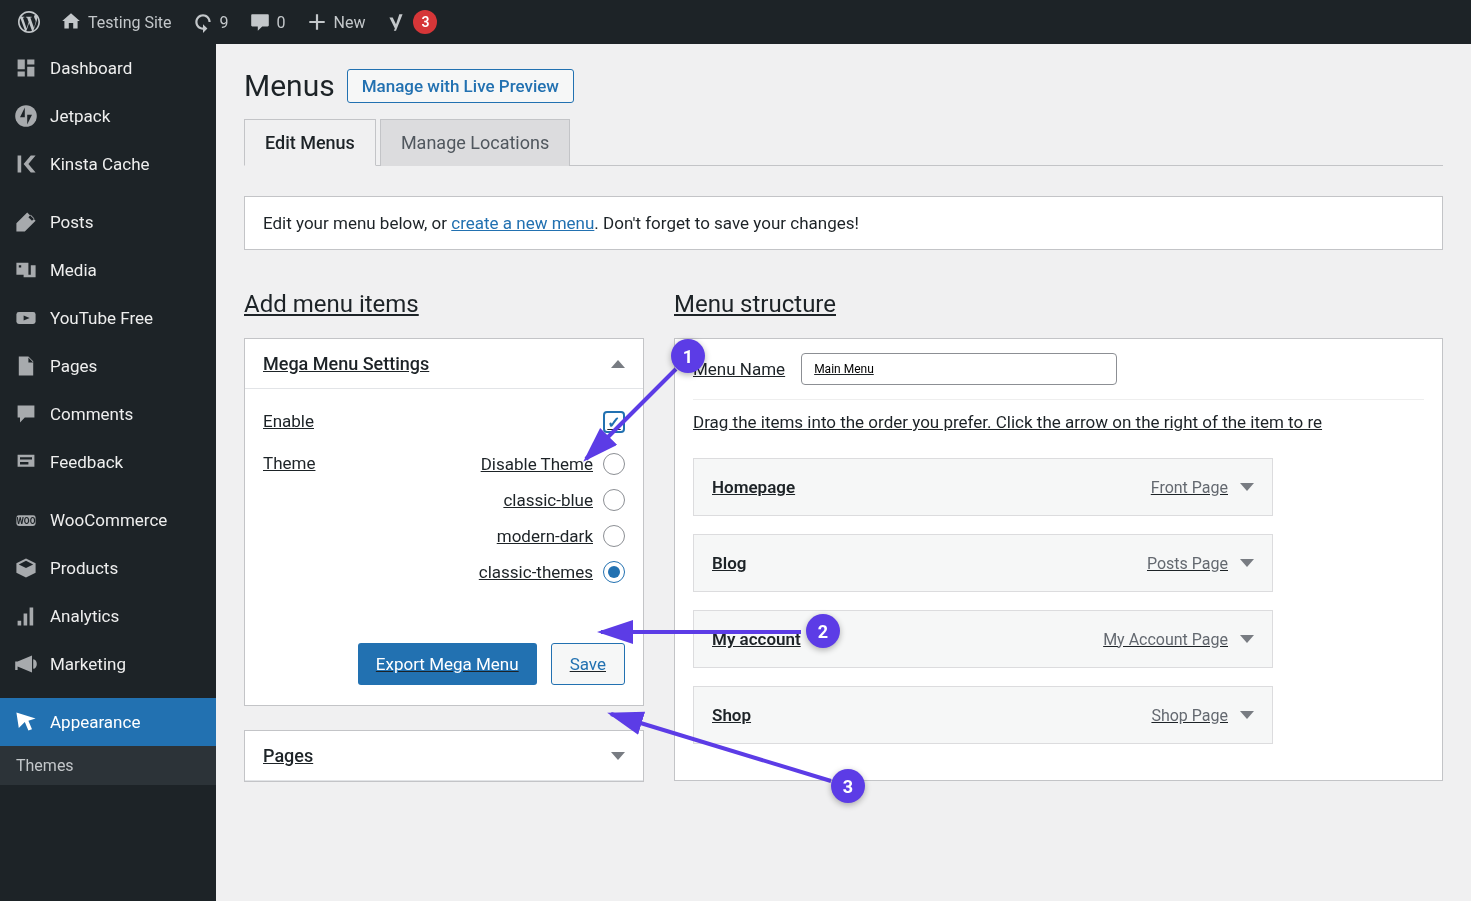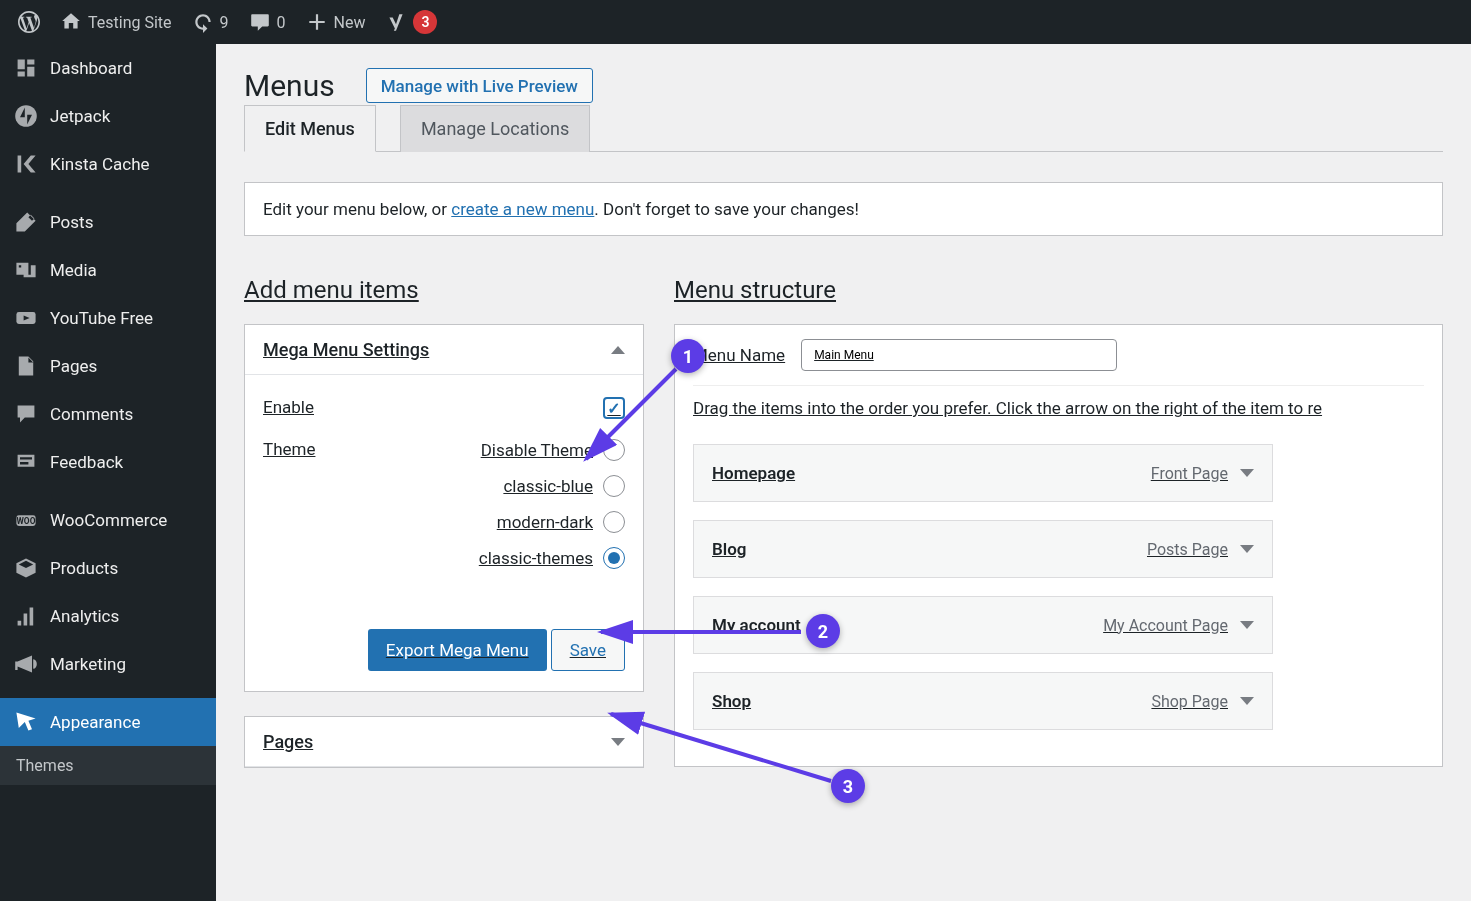--- a/index.html
+++ b/index.html
@@ -17,25 +17,25 @@
   .sidebar .menu-item { display: flex; align-items: center; padding: 12px 14px; gap: 12px; cursor: pointer; font-size: 17px; color: #eee; }
   .sidebar .menu-item svg, .sidebar .menu-item .dashicon { width: 24px; height: 24px; fill: #a7aaad; flex-shrink: 0; }
   .sidebar .menu-item.current { background: #2271b1; color: #fff; position: relative; }
   .sidebar .menu-item.current svg { fill: #fff; }
   .sidebar .menu-item.current::after { content: ''; position: absolute; right: -10px; top: 50%; transform: translateY(-50%); border: 10px solid transparent; border-right-color: #f0f0f1; }
   .sidebar .sub-item { padding: 10px 16px; color: #c3c7ca; background: #2c3338; font-size: 16px; cursor: pointer; }
   .sidebar .sep { margin-top: 10px; }
 
   
   .content { flex: 1; padding: 24px 28px; overflow: auto; }
-  .page-header { display: flex; gap: 31px; margin-bottom: 2px; }
+  .page-header { display: flex; align-items: center; gap: 12px; margin-bottom: 16px; }
   .page-header h1 { font-size: 30px; font-weight: 400; }
   .btn-outline { border: 1px solid #2271b1; color: #2271b1; background: #f6f7f7; padding: 6px 14px; font-size: 17px; border-radius: 3px; cursor: pointer; font-weight: 500; }
 
-  .tabs { border-bottom: 1px solid #c3c4c7; display: flex; gap: 24px; }
+  .tabs { border-bottom: 1px solid #c3c4c7; display: flex; gap: 4px; }
   .tab { padding: 12px 20px; background: #dcdcde; border: 1px solid #c3c4c7; border-bottom: none; font-size: 18px; color: #50575e; cursor: pointer; margin-bottom: -1px; }
   .tab.active { background: #f0f0f1; color: #1d2327; border-bottom: 1px solid #f0f0f1; font-weight: 500; }
 
   .notice-bar { margin-top: 30px; border: 1px solid #c3c4c7; background: #fff; padding: 16px 18px; font-size: 17px; }
   .notice-bar a { color: #2271b1; text-decoration: underline; }
 
   .columns { display: flex; gap: 30px; margin-top: 40px; text-decoration: underline; }
   .col-left { width: 400px; flex-shrink: 0; }
   .col-right { flex: 1; }
   .col-heading { font-size: 24px; font-weight: 400; margin-bottom: 20px; }
@@ -46,21 +46,21 @@
 
   .setting-row { display: flex; justify-content: space-between; align-items: flex-start; margin-bottom: 20px; font-size: 17px; }
   .setting-row .options { text-align: right; }
   .setting-row .options label { display: flex; justify-content: flex-end; align-items: center; gap: 10px; margin-bottom: 14px; font-size: 17px; }
   .checkbox { width: 22px; height: 22px; border: 2px solid #2271b1; border-radius: 4px; display: inline-flex; align-items: center; justify-content: center; cursor: pointer; }
   .checkbox.checked::after { content: '✓'; color: #2271b1; font-weight: bold; font-size: 16px; }
   .radio { width: 22px; height: 22px; border: 1.5px solid #8c8f94; border-radius: 50%; display: inline-flex; align-items: center; justify-content: center; cursor: pointer; }
   .radio.checked { border-color: #2271b1; }
   .radio.checked::after { content: ''; width: 12px; height: 12px; background: #2271b1; border-radius: 50%; }
 
-  .postbox-footer { display: flex; justify-content: flex-end; gap: 4px; padding: 4px 18px 20px; }
+  .postbox-footer { display: flex; justify-content: flex-end; gap: 14px; padding: 4px 18px 20px; }
   .btn-primary { background: #2271b1; color: #fff; border: none; padding: 10px 18px; font-size: 17px; border-radius: 3px; cursor: pointer; }
   .btn-secondary { background: #f6f7f7; border: 1px solid #2271b1; color: #2271b1; padding: 10px 18px; font-size: 17px; border-radius: 3px; cursor: pointer; }
 
   .field-row { display: flex; align-items: center; gap: 16px; margin-bottom: 12px; padding: 14px 0; border-bottom: 1px solid #eee;}
   .field-row label { font-size: 17px; }
   .field-row input[type=text] { padding: 8px 12px; font-size: 12px; border: 1px solid #8c8f94; border-radius: 4px; width: 316px; }
   .help-text { font-size: 17px; margin: 0 0 26px; }
 
   .menu-structure-items { }
   .menu-item-bar { background: #f6f7f7; border: 1px solid #dcdcde; padding: 18px 18px; margin-bottom: 18px; display: flex; justify-content: space-between; align-items: center; cursor: move; width: 580px; max-width: 100%; }

